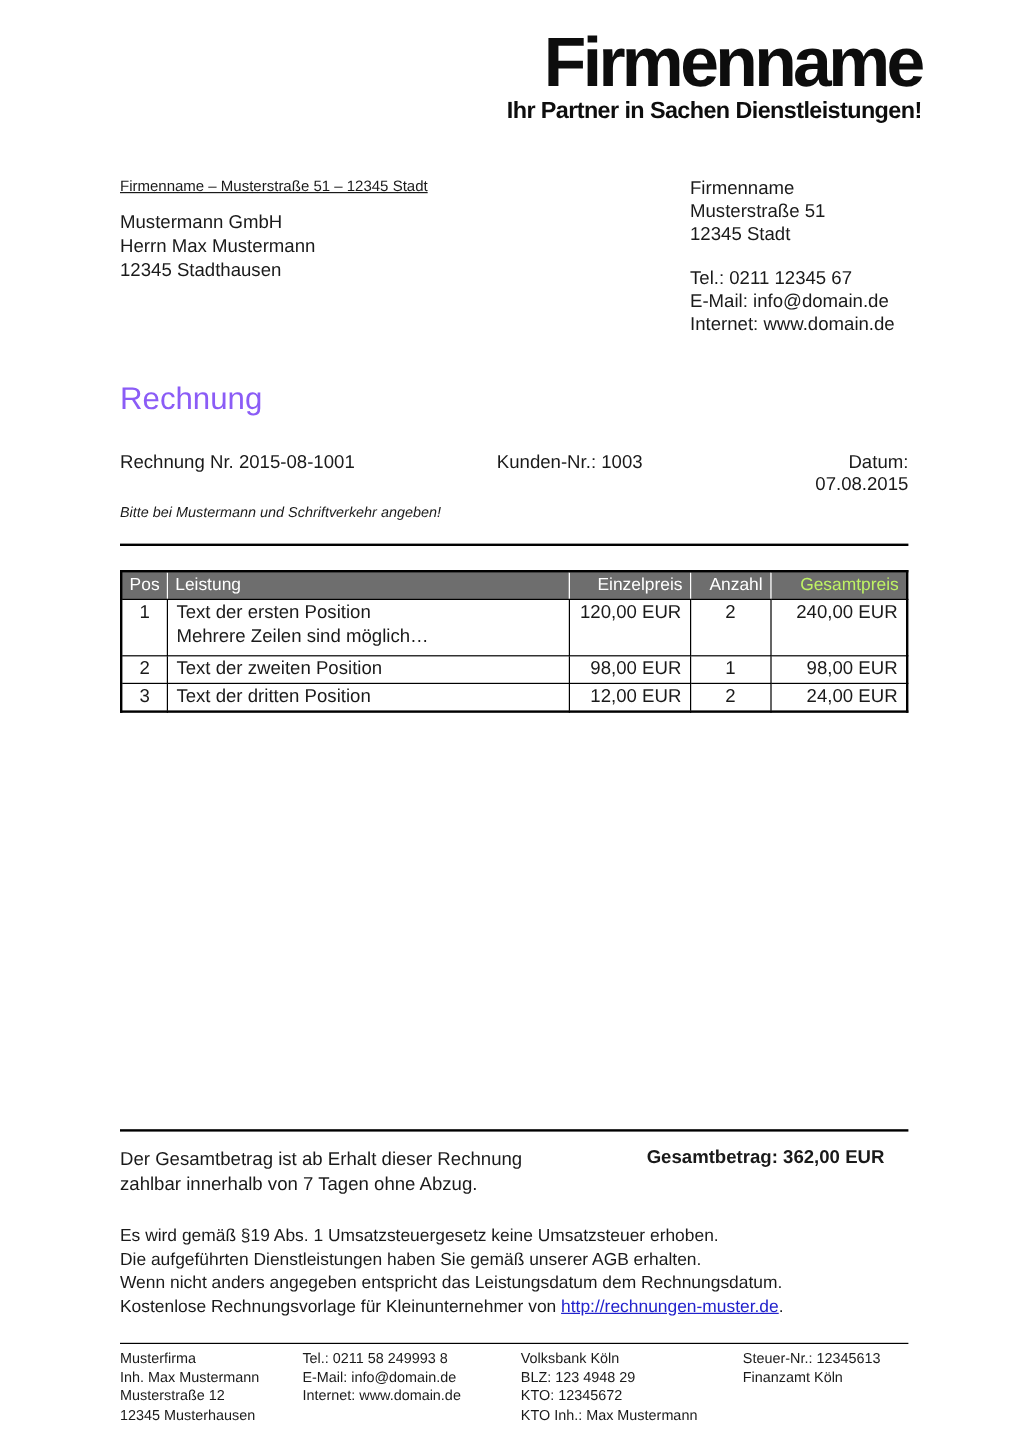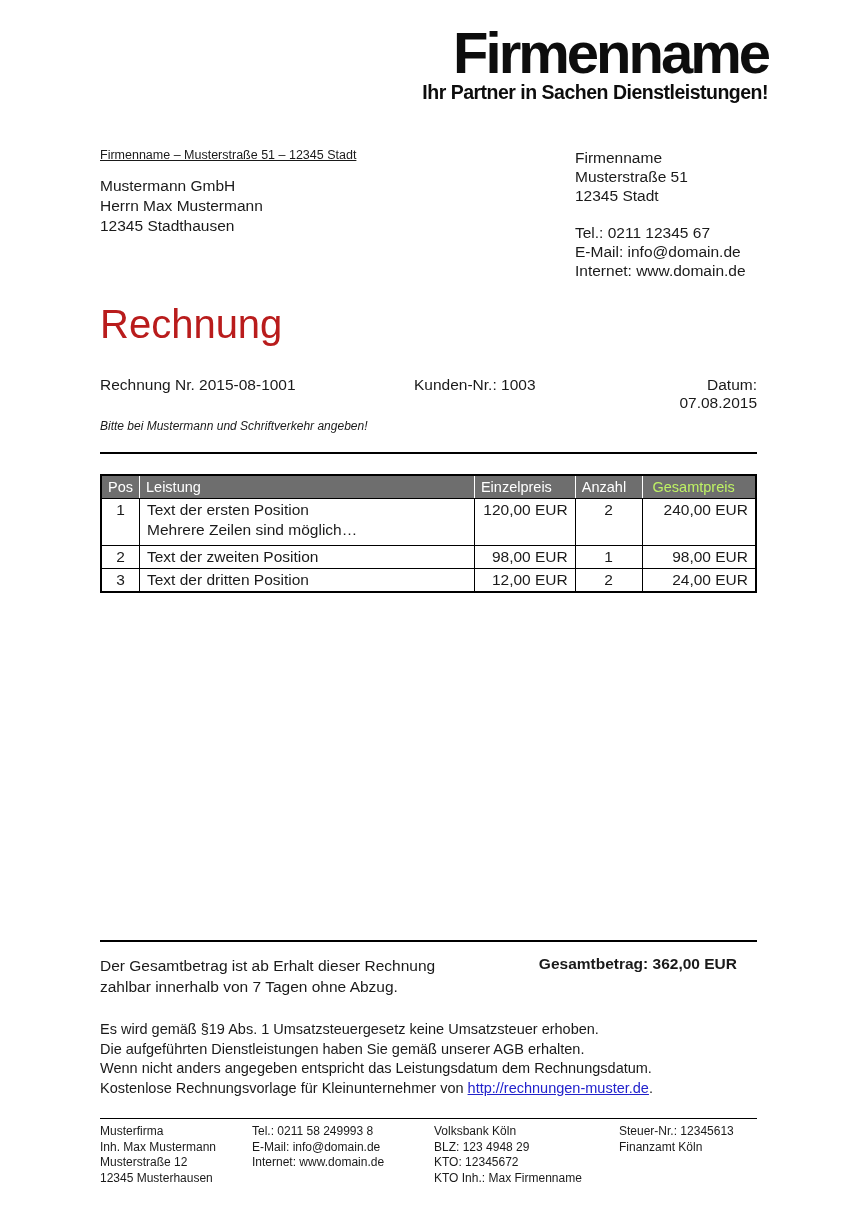--- a/index.html
+++ b/index.html
@@ -31,38 +31,38 @@
   .sender-line {
     font-size: 12.5px; text-decoration: underline;
     color: #1a1a1a; margin-bottom: 14px;
   }
   .recipient div { font-size: 15.5px; line-height: 20px; }
   .addr-right { width: 182px; font-size: 15.5px; }
   .addr-right div { line-height: 19px; }
   .contact-lines { margin-top: 18px; }
 
   
-  .doc-title { font-size: 40px; font-weight: normal; margin-top: 22px; color: #b91c1c; }
+  .doc-title { font-size: 26px; font-weight: normal; margin-top: 37px; color: #8b5cf6; }
   .meta-row {
     display: grid; grid-template-columns: 300px 220px 1fr;
     margin-top: 29px; font-size: 15.5px; gap: 14px;
   }
   .meta-date { text-align: right; }
   .meta-note { margin-top: 7px; font-size: 12px; font-style: italic; }
   .rule { border: none; border-top: 2px solid #000; margin-top: 19px; }
 
   
   .items-table { width: 100%; border-collapse: collapse; margin-top: 20px; border: 2px solid #000; }
   .items-table th {
     color: #fff; font-weight: normal; font-size: 14.5px;
     padding: 3px 6px; border-left: 1px solid #fff; border-bottom: 1px solid #000;
     text-align: left;
   }
   .items-table th:first-child { border-left: none; }
-  .items-table th.c { text-align: left; }
+  .items-table th.c { text-align: right; }
   .items-table td {
     border: 1px solid #000; font-size: 15.5px; line-height: 20px;
     padding: 1px 7px; vertical-align: top;
   }
   .items-table td.pos { text-align: center; }
   .items-table td.num { text-align: right; }
   .items-table td.qty { text-align: center; }
   .items-table tr.tall td { padding-bottom: 5px; }
 
   .spacer { height: 347px; }
@@ -194,21 +194,21 @@
       </div>
       <div class="fcol">
         <div>Tel.: 0211 58 249993 8</div>
         <div>E-Mail: info@domain.de</div>
         <div>Internet: www.domain.de</div>
       </div>
       <div class="fcol">
         <div>Volksbank Köln</div>
         <div>BLZ: 123 4948 29</div>
         <div>KTO: 12345672</div>
-        <div>KTO Inh.: Max Firmenname</div>
+        <div>KTO Inh.: Max Mustermann</div>
       </div>
       <div class="fcol">
         <div>Steuer-Nr.: 12345613</div>
         <div>Finanzamt Köln</div>
       </div>
     </div>
 
   </div>
 </div>
 

